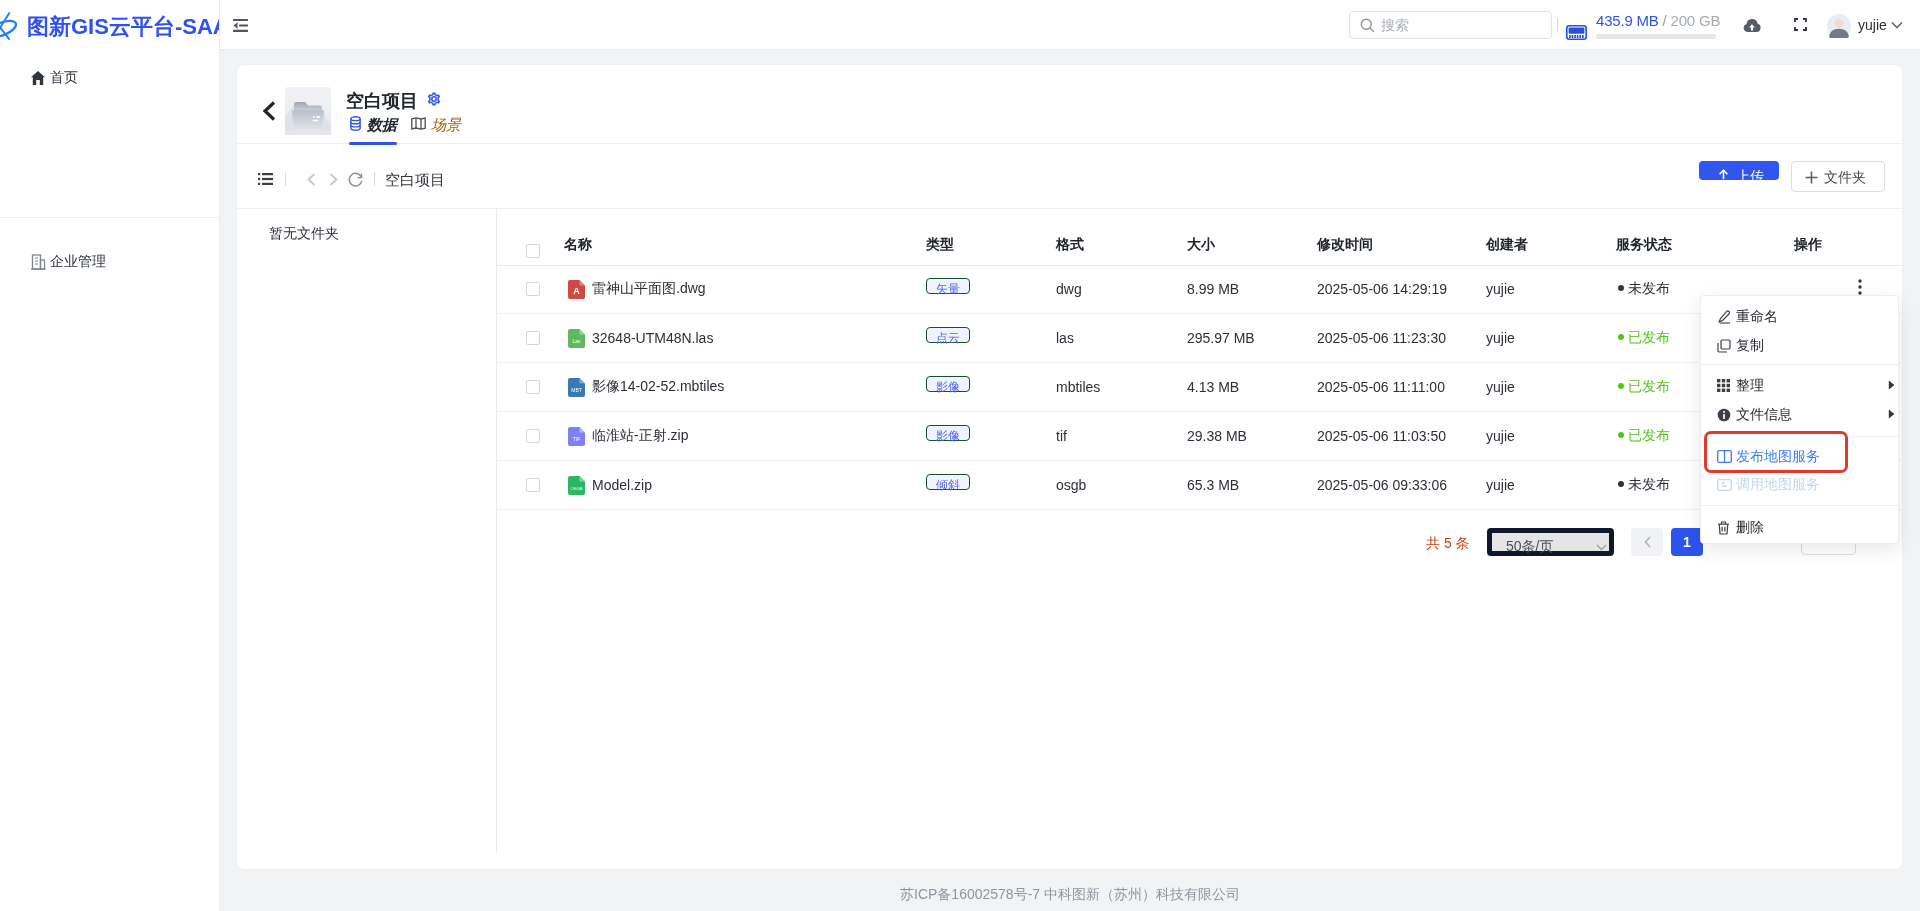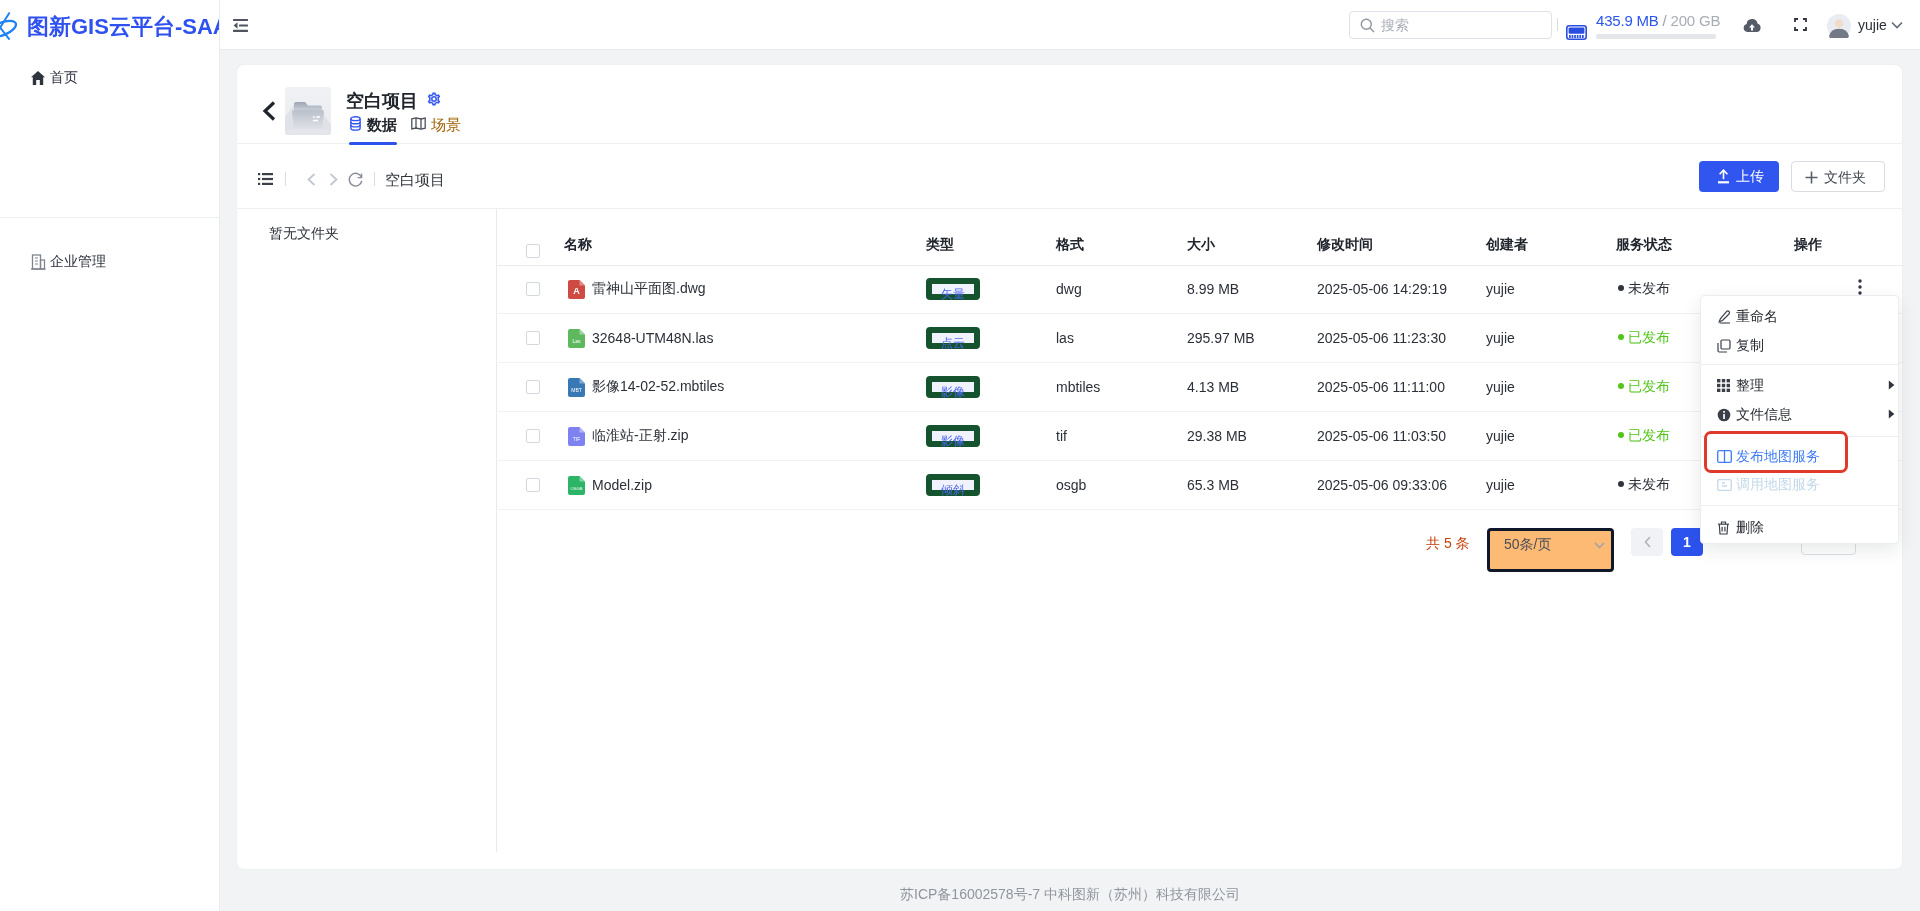--- a/index.html
+++ b/index.html
@@ -35,59 +35,59 @@
 
 .main { position:absolute; left:220px; top:50px; width:1700px; height:861px; background:#f2f3f5; }
 .card { position:absolute; left:16px; top:14px; width:1667px; height:806px; background:#fff; border-radius:8px; border:1px solid #eef0f3; }
 .footer { position:absolute; left:0; top:836px; width:1700px; text-align:center; font-size:14px; color:#8f959e; }
 
 
 .back { position:absolute; left:24px; top:36px; width:16px; height:20px; }
 .thumb { position:absolute; left:48px; top:22px; width:46px; height:48px; border-radius:3px; overflow:hidden; }
 .ptitle { position:absolute; left:109px; top:24px; font-size:18px; font-weight:bold; color:#20242c; }
 .gear { position:absolute; left:190px; top:27px; }
-.tab { position:absolute; top:51px; font-size:15px; }
+.tab { position:absolute; top:51px; font-size:15px;font-style:italic; }
 .tab1 { left:130px; color:#20242c; font-weight:bold; }
 .tab2 { left:194px; color:#a16207; }
 .tabline { position:absolute; left:112px; top:77px; width:48px; height:3px; background:#2d53ef; border-radius:2px; z-index:2; }
 .tabborder { position:absolute; left:0px; top:78px; width:1665px; height:1px; background:#edeff2; }
 
 
 .toolbar-border { position:absolute; left:0px; top:143px; width:1665px; height:1px; background:#edeff2; }
 .tbicon { position:absolute; top:108px; }
 .tdiv1 { position:absolute; left:48px; top:107px; width:1px; height:14px; background:#d9dce1; }
 .tdiv2 { position:absolute; left:137px; top:107px; width:1px; height:14px; background:#d9dce1; }
 .crumb { position:absolute; left:148px; top:106px; font-size:15px; color:#33373f; }
-.btn-upload { position:absolute; left:1462px; top:96px; width:80px; height:31px; background:#3156f0; border-radius:4px; color:#fff; z-index:1; }
+.btn-upload { position:absolute; left:1462px; top:96px; width:80px; height:19px; background:#3156f0; border-radius:4px; color:#fff; z-index:1; }
 .btn-upload span { position:absolute; left:37px; top:7px; font-size:14px; }
 .btn-folder { position:absolute; left:1554px; top:96px; width:94px; height:31px; background:#fff; border:1px solid #d9dce3; border-radius:4px; z-index:1; }
 .btn-folder span { position:absolute; left:32px; top:7px; font-size:14px; color:#43474f; }
 
 
 .nofolder { position:absolute; left:32px; top:160px; font-size:14px; color:#2e323a; }
 .vdivider { position:absolute; left:259px; top:144px; width:1px; height:643px; background:#e8eaee; }
 
 
 .table { position:absolute; left:259px; top:144px; width:1408px; }
 .th { position:absolute; top:0; height:56px; font-weight:bold; color:#20242c; font-size:14px; line-height:70px; }
 .row { position:absolute; left:0; width:1408px; height:49px; border-bottom:1px solid #f0f1f4; }
 .cell { position:absolute; top:50%; transform:translateY(-50%); font-size:14px; color:#2b2f38; }
 .cbx { position:absolute; left:30px; top:50%; margin-top:-7px; width:14px; height:14px; border:1px solid #d3d7de; border-radius:2px; background:#fff; }
 .thcbx { position:absolute; left:30px; top:35px; width:14px; height:14px; border:1px solid #d3d7de; border-radius:2px; background:#fff; }
 .ficon { position:absolute; left:72px; top:50%; margin-top:-9px; }
-.tag { position:absolute; left:430px; top:50%; margin-top:-11px; height:22px; line-height:21px; padding:0 9px; font-size:12px; color:#4d66f0; background:#f0f3fe; border:6px solid #14532d; border-radius:4px; }
+.tag { position:absolute; left:430px; top:50%; margin-top:-11px; height:16px; line-height:21px; padding:0 9px; font-size:12px; color:#4d66f0; background:#f0f3fe; border:1px solid #14532d; border-radius:4px; }
 .status { white-space:nowrap; }
 .dot { display:inline-block; width:6px; height:6px; border-radius:50%; vertical-align:2px; margin-right:4px; }
 .gray { background:#30343c; }
 .green-t { color:#52c41a; }
 .green-d { background:#52c41a; }
 
 
 .pag-total { position:absolute; left:1189px; top:470px; font-size:14px; color:#c2410c; }
-.pag-select { position:absolute; left:1250px; top:463px; width:127px; height:44px; border:3px solid #0f172a; border-radius:4px; background:#fdba74; }
+.pag-select { position:absolute; left:1250px; top:463px; width:127px; height:28px; border:5px solid #0f172a; border-radius:4px; background:#e5e5e5; }
 .pag-select span { position:absolute; left:14px; top:5px; font-size:14px; color:#494e57; }
 .pag-prev { position:absolute; left:1394px; top:463px; width:32px; height:28px; background:#f1f2f5; border-radius:4px; }
 .pag-cur { position:absolute; left:1434px; top:463px; width:32px; height:28px; background:#2d53ef; border-radius:4px; color:#fff; text-align:center; line-height:28px; font-size:14px; font-weight:bold; }
 .pag-jumpbox { position:absolute; left:1564px; top:458px; width:55px; height:32px; border:1px solid #dcdfe5; border-radius:4px; background:#fff; }
 
 
 .menu { position:absolute; left:1700px; top:295px; width:199px; height:249px; background:#fff; border:1px solid #ebedf0; border-radius:4px; box-shadow:0 6px 18px rgba(31,35,41,.1); z-index:40; }
 .mi { position:absolute; left:0; width:199px; height:29px; font-size:14px; color:#272b33; }
 .mi .mtxt { position:absolute; left:35px; top:6px; }
 .mi .mic { position:absolute; left:16px; top:8px; }

